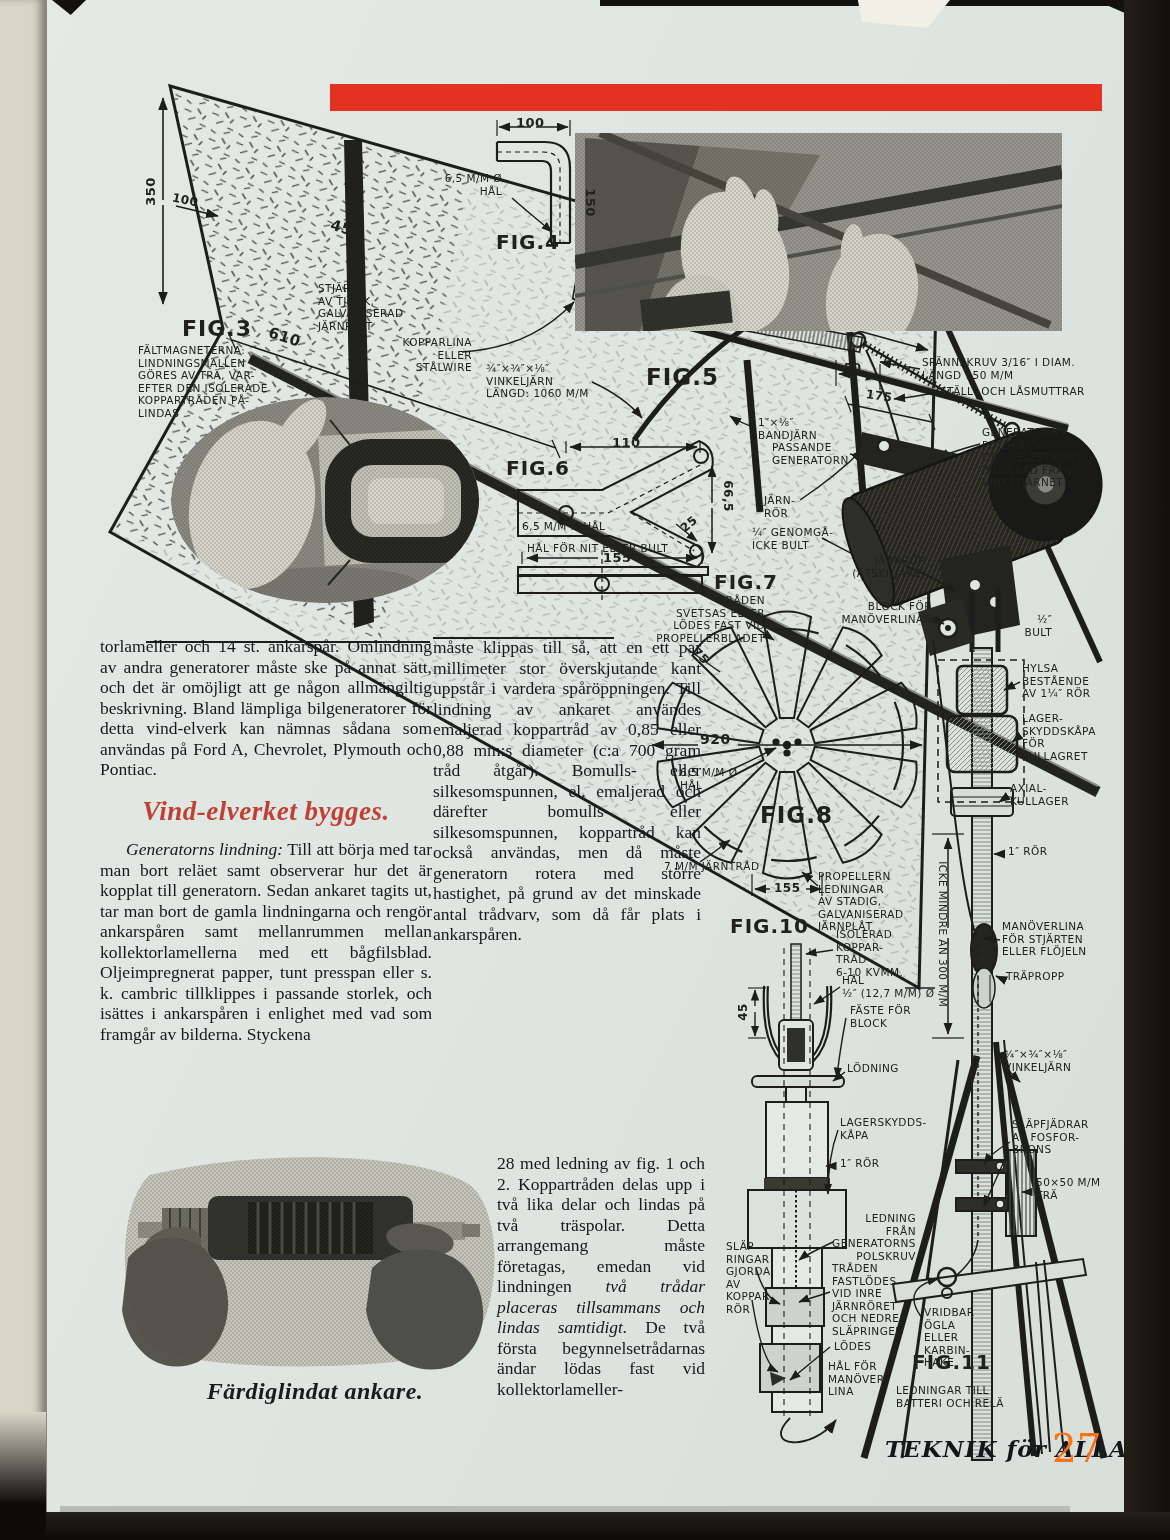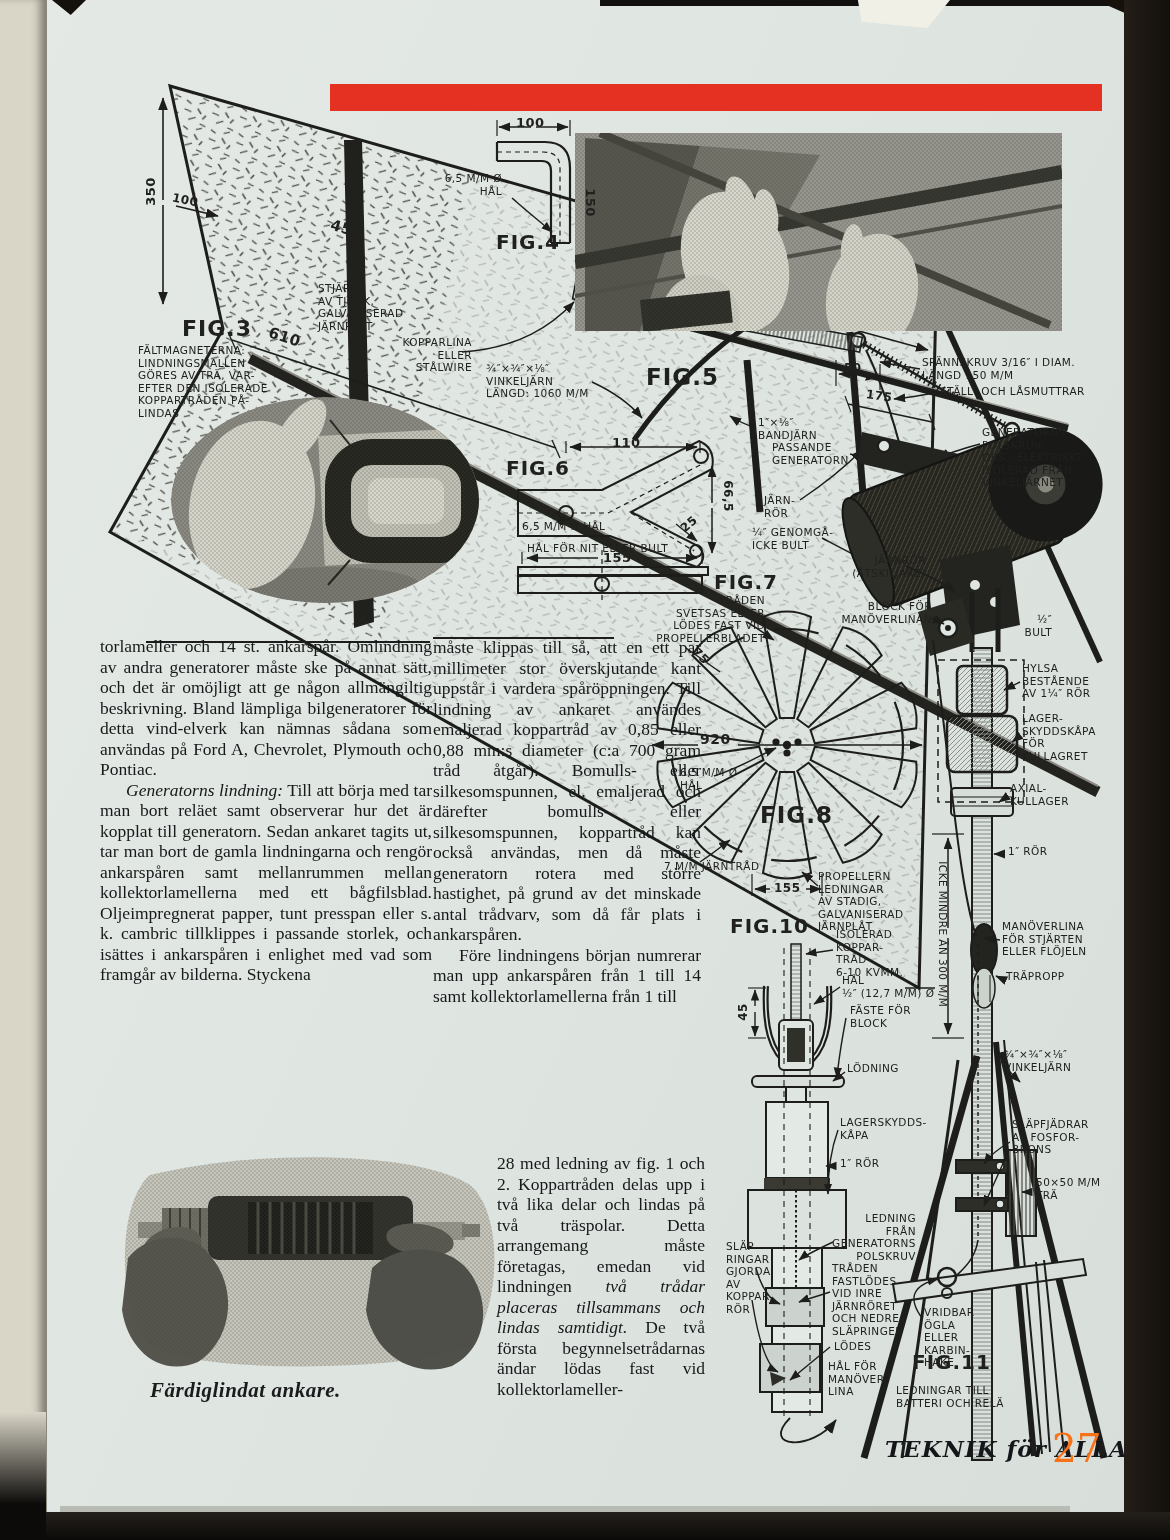--- a/index.html
+++ b/index.html
@@ -32,21 +32,21 @@
   .dim{font-weight:bold;font-size:13px;letter-spacing:.5px;line-height:1;}
   .sm{font-size:12px;}
 
   .bodytext{position:absolute;font-family:"Liberation Serif","DejaVu Serif",serif;
             font-size:17.5px;line-height:20.5px;color:#17181a;text-align:justify;z-index:6;}
   .bodytext p{margin:0;}
   .indent{text-indent:26px;}
   .red-head{margin:17px 0 13px;font-family:"Liberation Serif",serif;font-style:italic;
             font-weight:bold;font-size:27px;color:#bf4136;text-align:center;letter-spacing:.5px;line-height:1.1;}
   .caption{position:absolute;font-family:"Liberation Serif",serif;font-style:italic;font-weight:bold;
-           font-size:21px;color:#1a1b1d;z-index:6;letter-spacing:.5px;}
+           font-size:24px;color:#1a1b1d;text-align:center;z-index:6;letter-spacing:.5px;}
   .footer-mag{position:absolute;font-family:"DejaVu Serif",serif;font-style:italic;font-weight:bold;
               font-size:23px;color:#15161a;z-index:6;letter-spacing:1px;}
   .footer-num{position:absolute;font-family:"DejaVu Serif",serif;font-size:39px;color:#f97316;z-index:6;}
 </style>
 </head>
 <body>
 
 <div class="stage">
 
   <div class="abs left-page"></div>
@@ -523,26 +523,26 @@
 ÖGLA
 ELLER
 KARBIN-
 HAKE</div>
   <div class="lbl fig" style="left:912px;top:1352px">FIG.11</div>
   <div class="lbl" style="left:896px;top:1384px">LEDNINGAR TILL
 BATTERI OCH RELÄ</div>
 
   <div class="bodytext" style="left:100px;top:636px;width:332px">
     <p>torlameller och 14 st. ankarspår. Omlindning av andra generatorer måste ske på annat sätt, och det är omöjligt att ge någon allmängiltig beskrivning. Bland lämpliga bilgeneratorer för detta vind-elverk kan nämnas sådana som användas på Ford A, Chevrolet, Plymouth och Pontiac.</p>
+    <h2 class="red-head">Vind-elverket bygges.</h2>
     <p class="indent"><i>Generatorns lindning:</i><span> Till att börja med tar man bort reläet samt observerar hur det är kopplat till generatorn. Sedan ankaret tagits ut, tar man bort de gamla lindningarna och rengör ankarspåren samt mellanrummen mellan kollektorlamellerna med ett bågfilsblad. Oljeimpregnerat papper, tunt presspan eller s. k. cambric tillklippes i passande storlek, och isättes i ankarspåren i enlighet med vad som framgår av bilderna. Styckena</span></p>
   </div>
 
   <div class="bodytext" style="left:433px;top:637px;width:268px">
     <p>måste klippas till så, att en ett par millimeter stor överskjutande kant uppstår i vardera spåröppningen. Till lindning av ankaret användes emaljerad koppartråd av 0,85 eller 0,88 mm:s diameter (c:a 700 gram tråd åtgår). Bomulls- eller silkesomspunnen, el. emaljerad och därefter bomulls- eller silkesomspunnen, koppartråd kan också användas, men då måste generatorn rotera med större hastighet, på grund av det minskade antal trådvarv, som då får plats i ankarspåren.</p>
-    <p class="indent">Före lindningens början numrerar man upp ankarspåren från 1 till 14 samt kollektorlamellerna från 1 till</p>
   </div>
 
   <div class="bodytext" style="left:497px;top:1153px;width:208px">
     <p><span>28 med ledning av fig. 1 och 2. Koppartråden delas upp i två lika delar och lindas på två träspolar. Detta arrangemang måste företagas, emedan vid lindningen </span><i>två trådar placeras tillsammans och lindas samtidigt.</i><span> De två första begynnelsetrådarnas ändar lödas fast vid kollektorlameller-</span></p>
   </div>
 
   <div class="caption" style="left:150px;top:1378px;width:330px">Färdiglindat ankare.</div>
 
   <div class="footer-mag" style="left:885px;top:1435px">TEKNIK för ALLA</div>
   <div class="footer-num" style="left:1052px;top:1426px">27</div>

